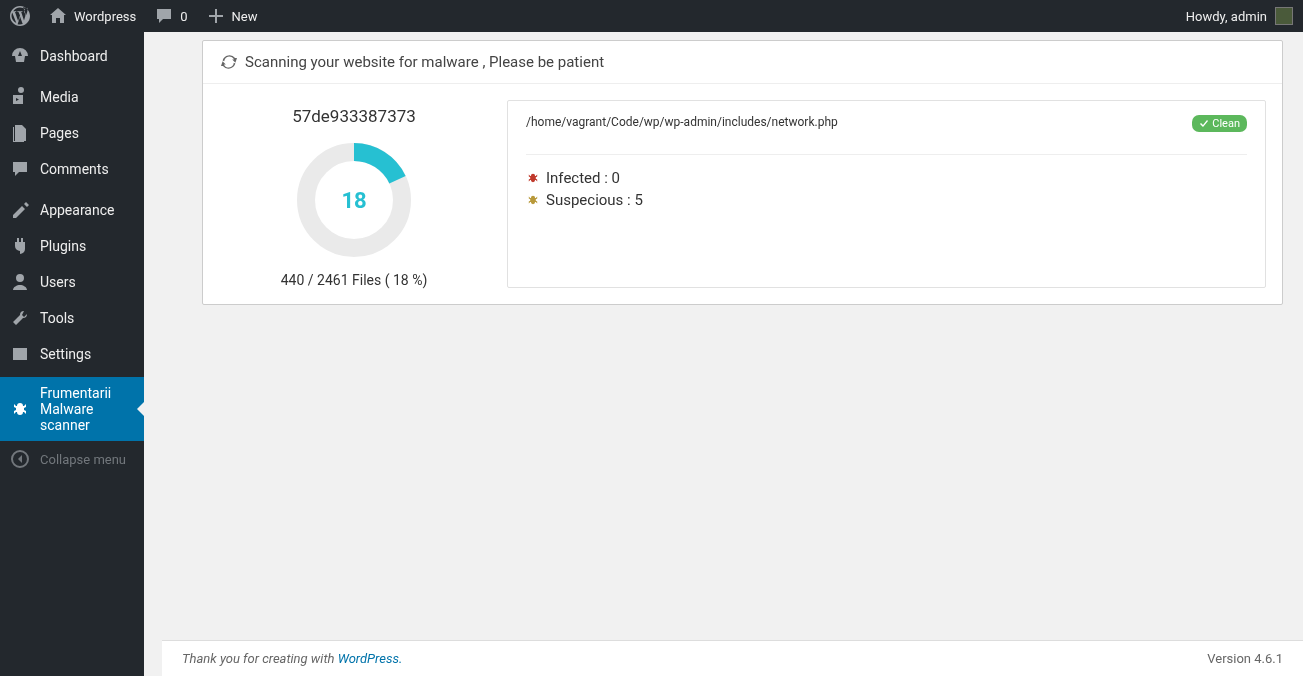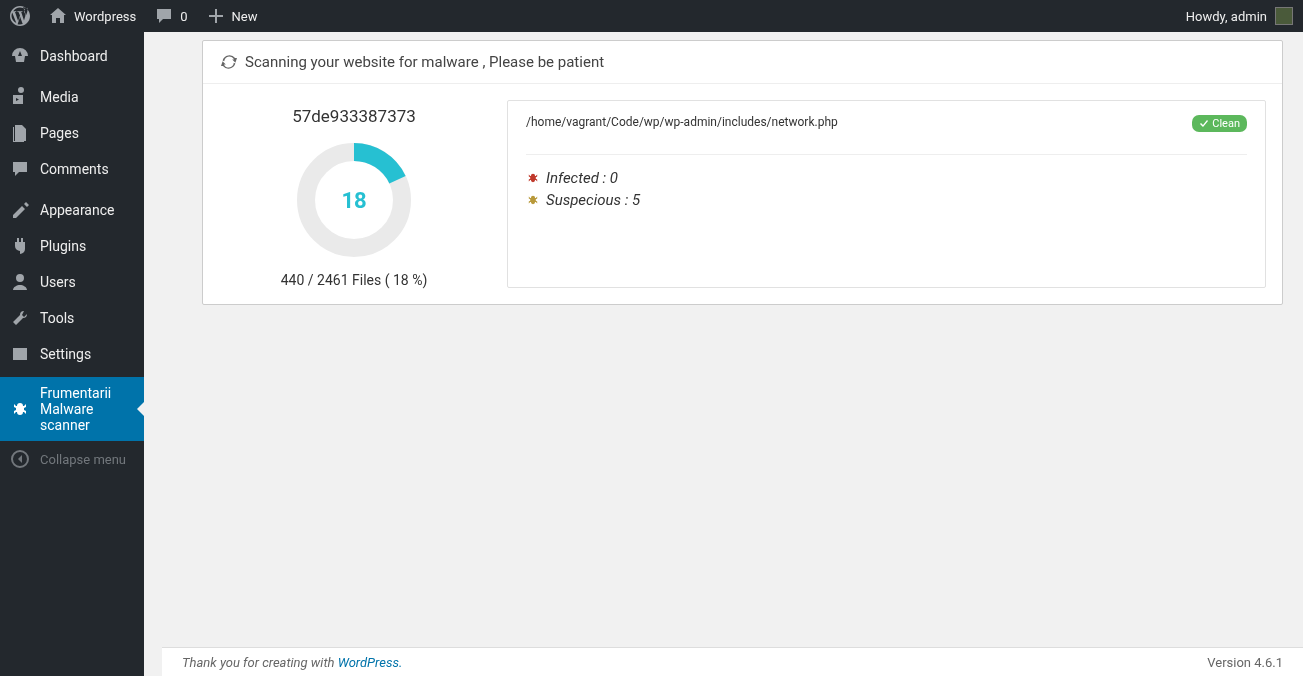--- a/index.html
+++ b/index.html
@@ -34,24 +34,24 @@
 .scan-left { width: 270px; text-align: center; padding-top: 6px; }
 .scan-id { font-size: 17px; color: #333; margin-bottom: 14px; }
 .donut-wrap { position: relative; width: 120px; height: 120px; margin: 0 auto 12px auto; }
 .donut-center { position: absolute; inset: 0; display: flex; align-items: center; justify-content: center; font-size: 22px; font-weight: bold; color: #26c0d2; }
 .scan-progress-text { font-size: 14px; color: #333; }
 
 .scan-right { flex: 1; border: 1px solid #e1e1e1; border-radius: 2px; padding: 14px 18px; }
 .scan-file-row { display: flex; justify-content: space-between; align-items: flex-start; border-bottom: 1px solid #eee; padding-bottom: 22px; margin-bottom: 14px; }
 .file-path { font-size: 12px; color: #333; }
 .badge-clean { background: #5cb85c; color: #fff; font-size: 11px; padding: 2px 7px; border-radius: 7px; display: inline-flex; align-items: center; gap: 3px; }
-.stat-line { font-size: 15px; color: #333; margin-bottom: 4px; display: flex; align-items: center; gap: 6px; font-style: italic; }
-
-
-.footer { position: absolute; left: 162px; right: 0; bottom: 0; height: 29px; background: #fff; border-top: 1px solid #ddd; display: flex; align-items: center; justify-content: space-between; padding: 0 20px; font-size: 13px; color: #666; }
+.stat-line { font-size: 15px; color: #333; margin-bottom: 4px; display: flex; align-items: center; gap: 6px; }
+
+
+.footer { position: absolute; left: 162px; right: 0; bottom: 0; height: 36px; background: #fff; border-top: 1px solid #ddd; display: flex; align-items: center; justify-content: space-between; padding: 0 20px; font-size: 13px; color: #666; }
 .footer-left { font-style: italic; }
 .footer-link { color: #0073aa; }
 </style>
 </head>
 <body>
 
 <div class="admin-bar">
   <div class="admin-bar-left">
     <div class="admin-bar-item">
       <svg viewBox="0 0 20 20">

